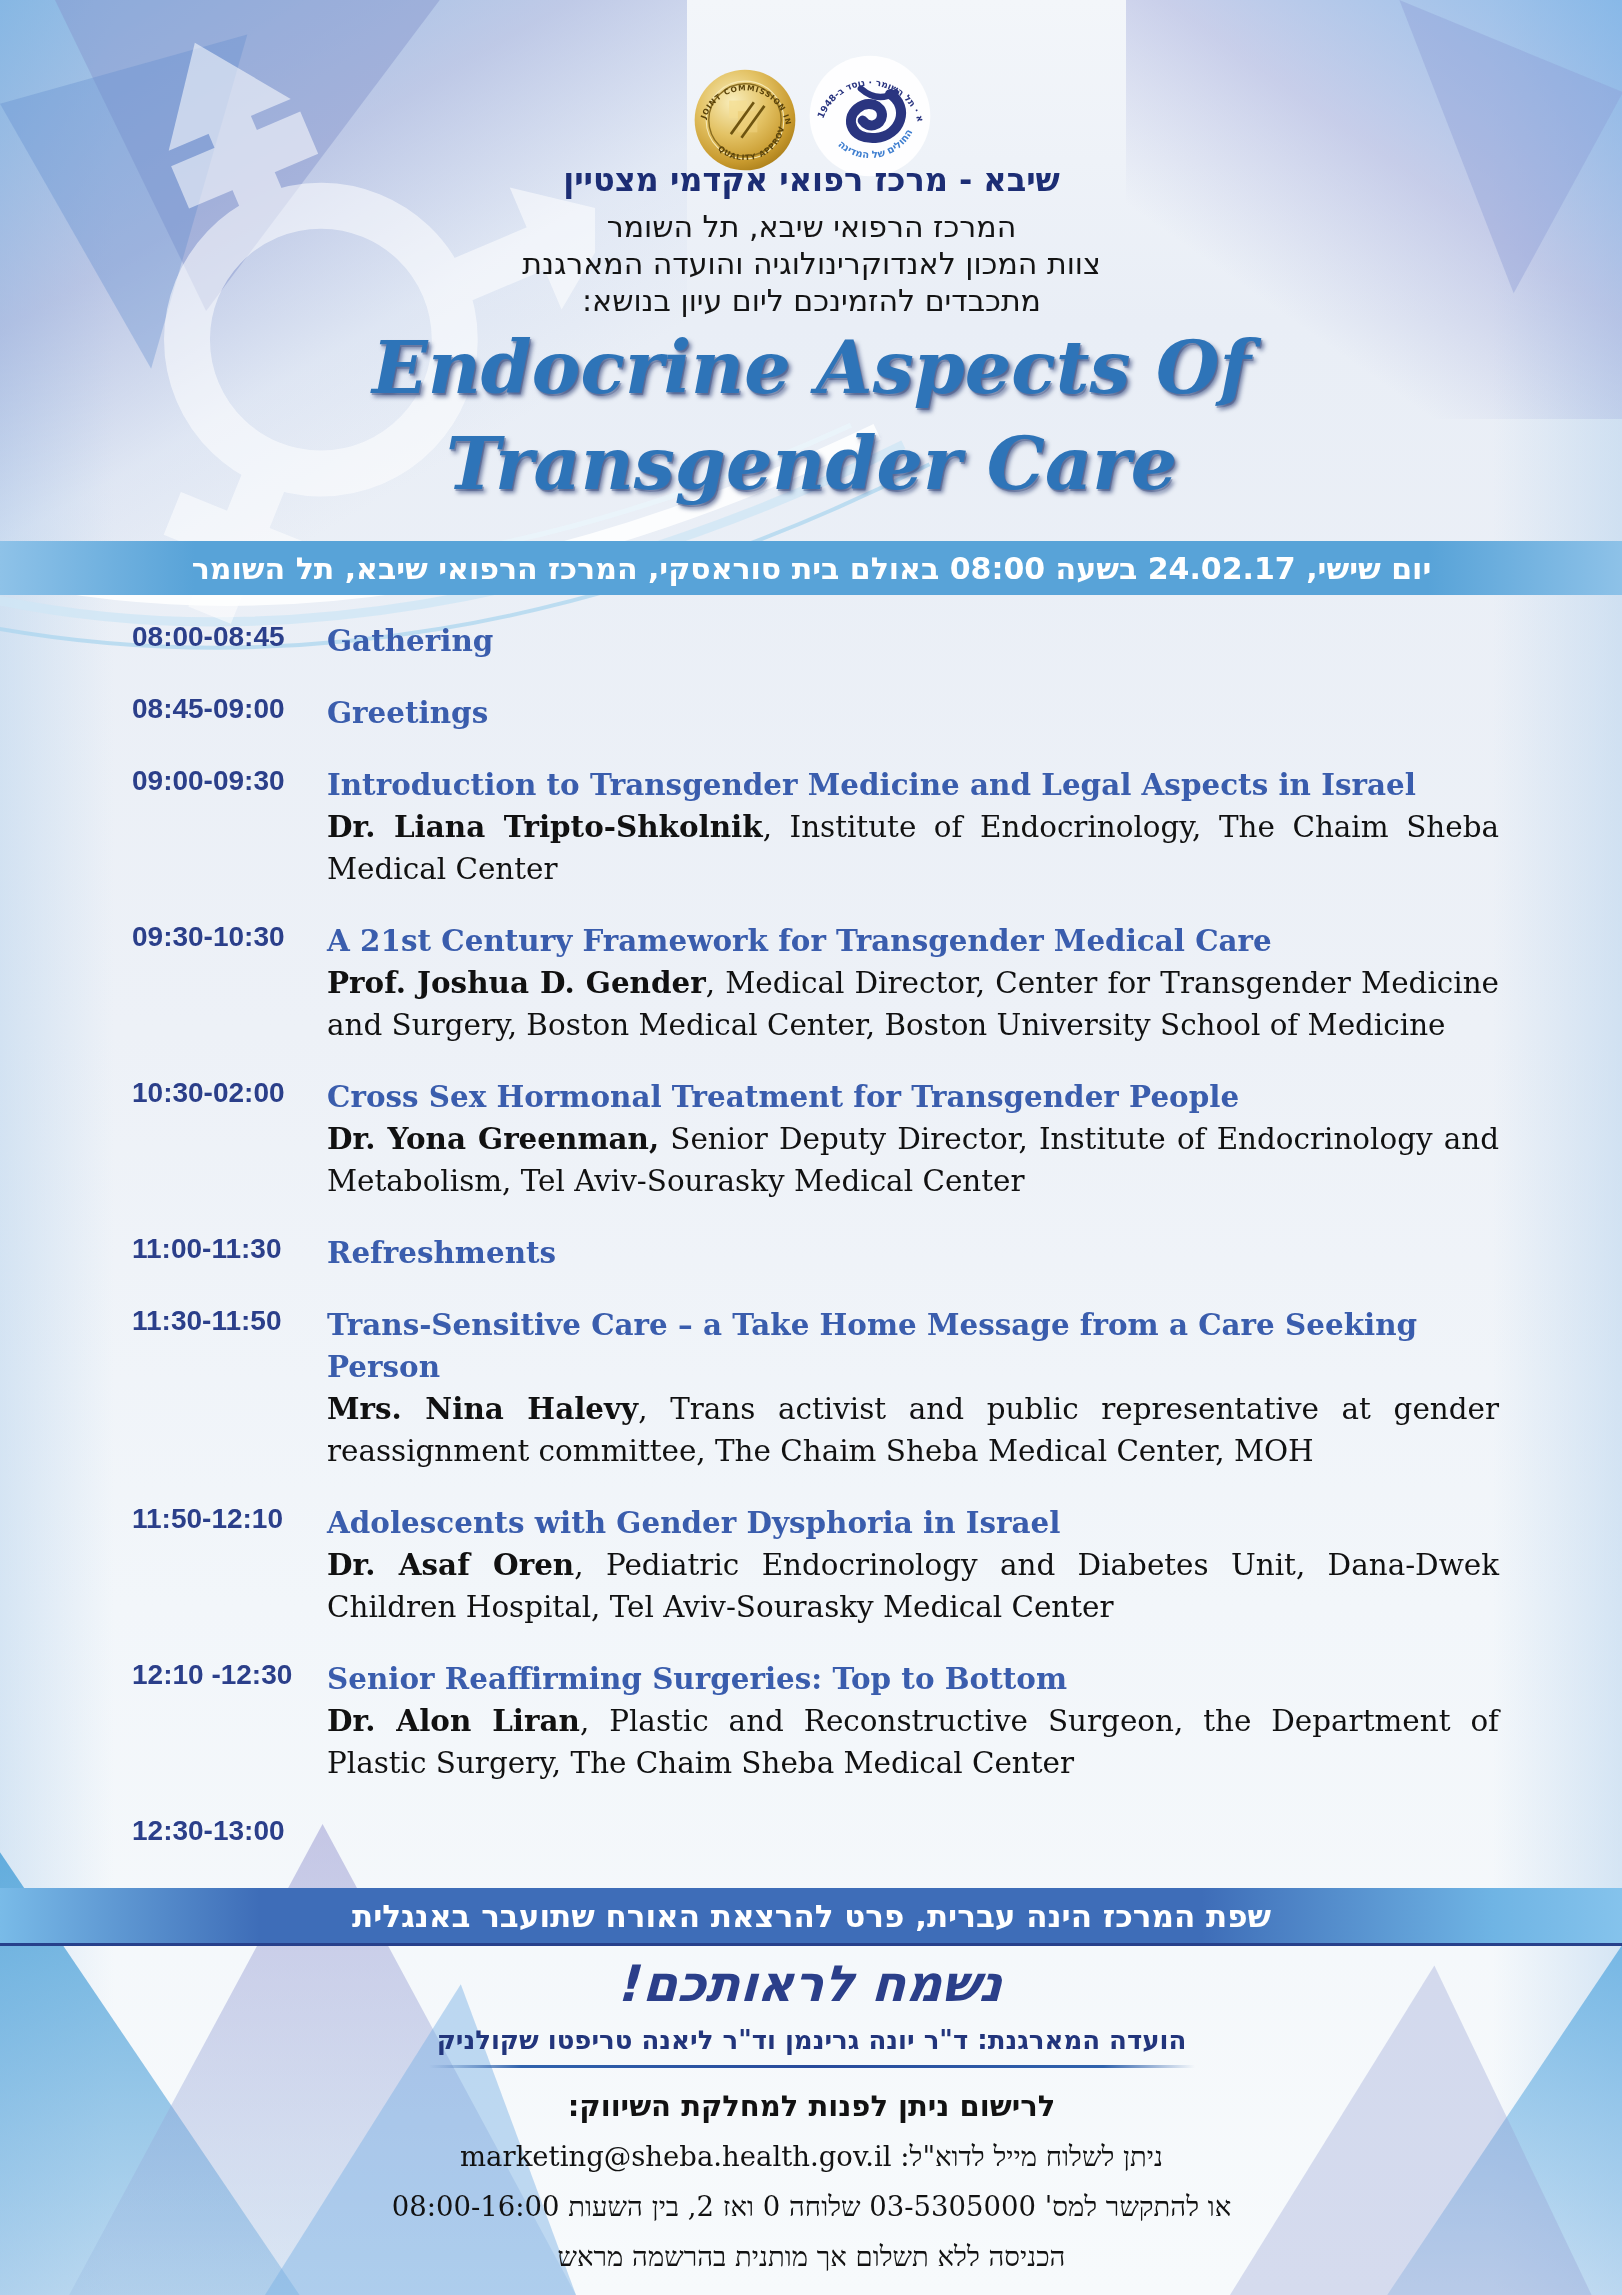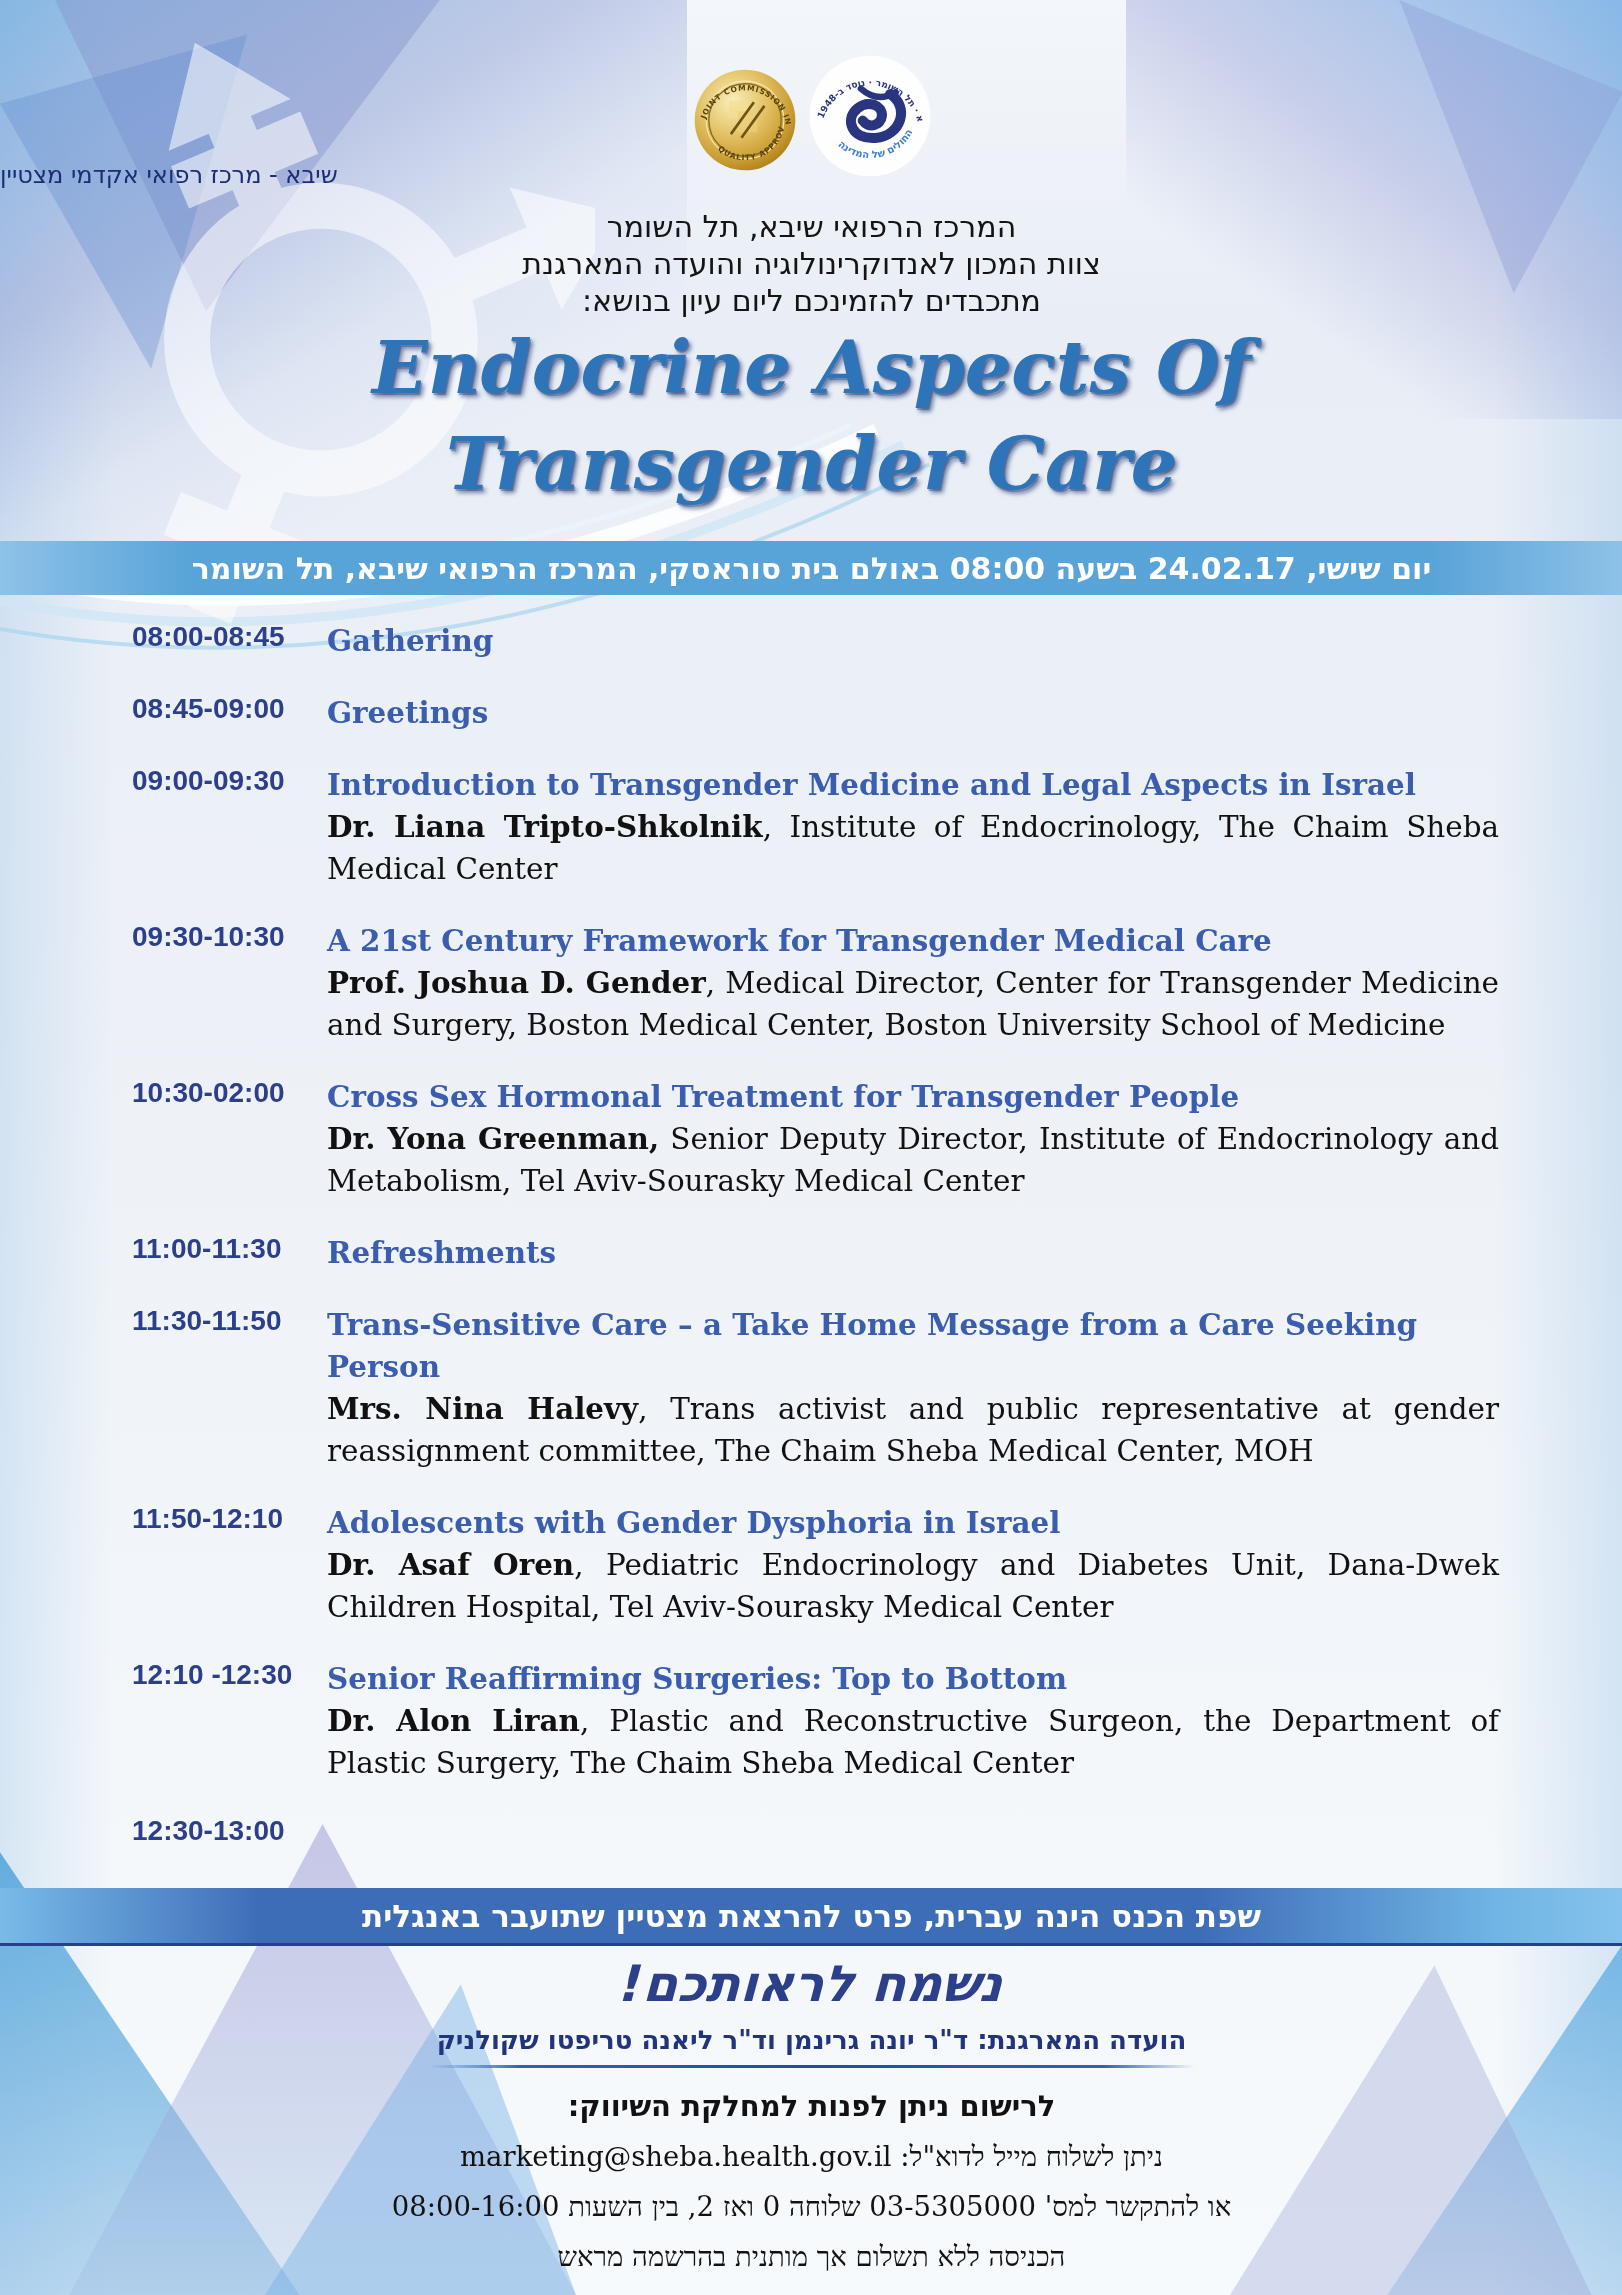--- a/index.html
+++ b/index.html
@@ -28,21 +28,21 @@
   .facet-g{clip-path:polygon(100% 100%,100% 4%,40% 100%);background:linear-gradient(180deg, rgba(90,170,224,0.8), rgba(160,200,235,0.5));}
   .facet-h{clip-path:polygon(0 100%,52% 10%,92% 100%);background:rgba(150,160,212,0.35);}
 
   .swoosh{left:-26px;top:366px;width:1021px;height:308px;}
   .transym{left:85px;top:13px;width:510px;height:615px;opacity:0.55;}
 
   .logo{position:absolute;}
   .logo-jci{left:692px;top:67px;width:106px;height:106px;}
   .logo-sheba{left:806px;top:52px;width:128px;height:128px;}
 
-  .tagline{left:0;right:0;top:161px;color:#1c2d74;font-weight:normal;font-size:24px;}
+  .tagline{left:0;right:0;top:161px;text-align:center;color:#1c2d74;font-weight:bold;font-size:32px;}
   .intro{left:0;right:0;top:208px;text-align:center;color:#141414;font-size:30px;line-height:37px;direction:rtl;}
 
   .maintitle{left:0;right:0;top:319px;text-align:center;
     font-family:"DejaVu Serif",serif;font-style:italic;font-weight:bold;
     font-size:73px;line-height:96px;color:#2e74b8;
     text-shadow:3.3px 3.9px 4.6px rgba(28,48,105,0.55), 1.3px 2px 0.7px rgba(30,50,110,0.35);}
 
   .banner{left:0;right:0;text-align:center;color:#ffffff;font-weight:bold;direction:rtl;}
   .banner-date{top:541px;height:54px;line-height:55px;font-size:30px;
     background:linear-gradient(90deg,#8ec2e8 0%,#58a3d8 12%,#58a3d8 88%,#8ec2e8 100%);}
@@ -246,21 +246,21 @@
         <div class="sline auto-hide"><b>Dr. Alon Liran</b><span>, Plastic and Reconstructive Surgeon, the Department of Plastic Surgery, The Chaim Sheba Medical Center</span></div>
         </div>
     </div>
 
     <div class="session">
       <div class="time">12:30-13:00</div>
     </div>
 
   </div>
 
-  <div class="abs banner banner-lang">שפת הכנס הינה עברית, פרט להרצאת מצטיין שתועבר באנגלית</div>
+  <div class="abs banner banner-lang">שפת המרכז הינה עברית, פרט להרצאת האורח שתועבר באנגלית</div>
 
   <div class="abs script-close">נשמח לראותכם!</div>
   <div class="abs committee">הועדה המארגנת: ד"ר יונה גרינמן וד"ר ליאנה טריפטו שקולניק</div>
   <div class="abs divider"></div>
 
   <div class="abs contact">
     <p class="chead">לרישום ניתן לפנות למחלקת השיווק:</p>
     <p class="cline">
       <span>ניתן לשלוח מייל לדוא"ל:</span>
       <span class="email">marketing@sheba.health.gov.il</span>

